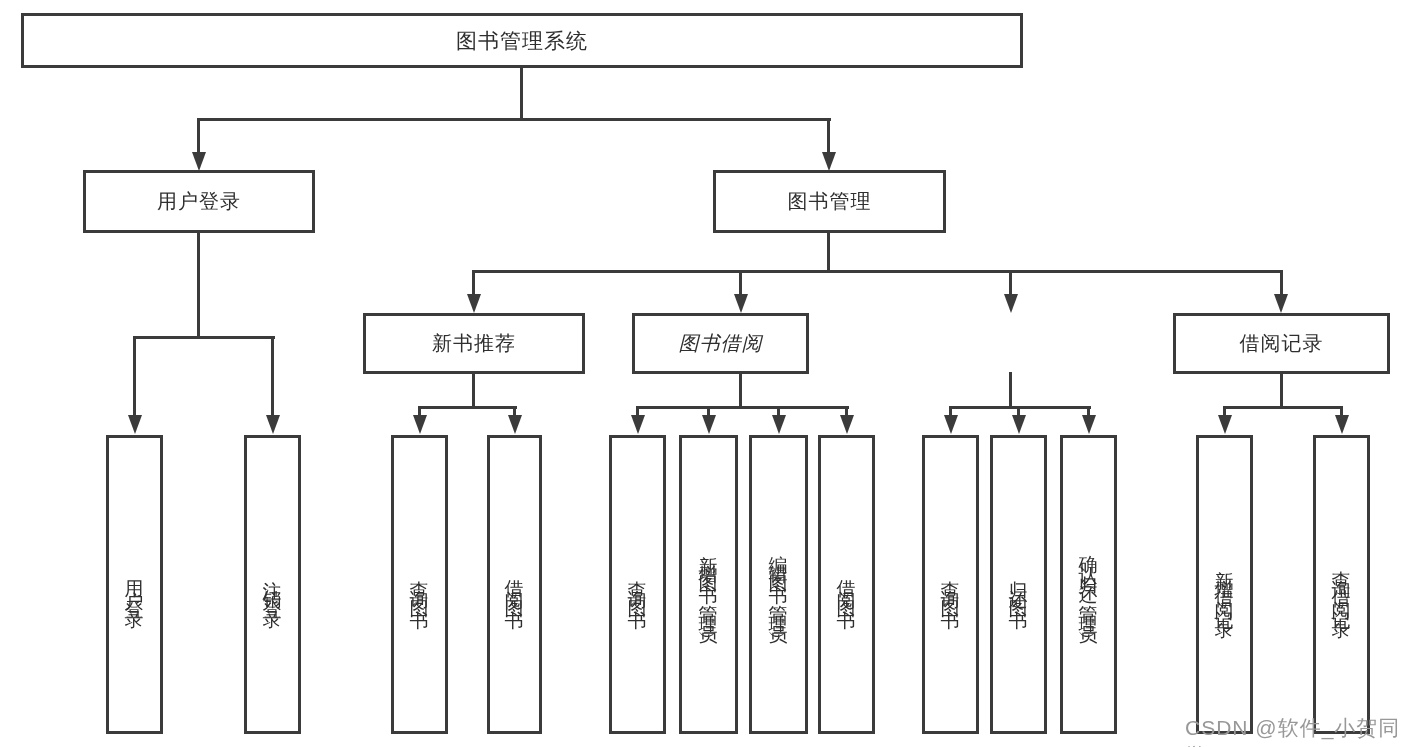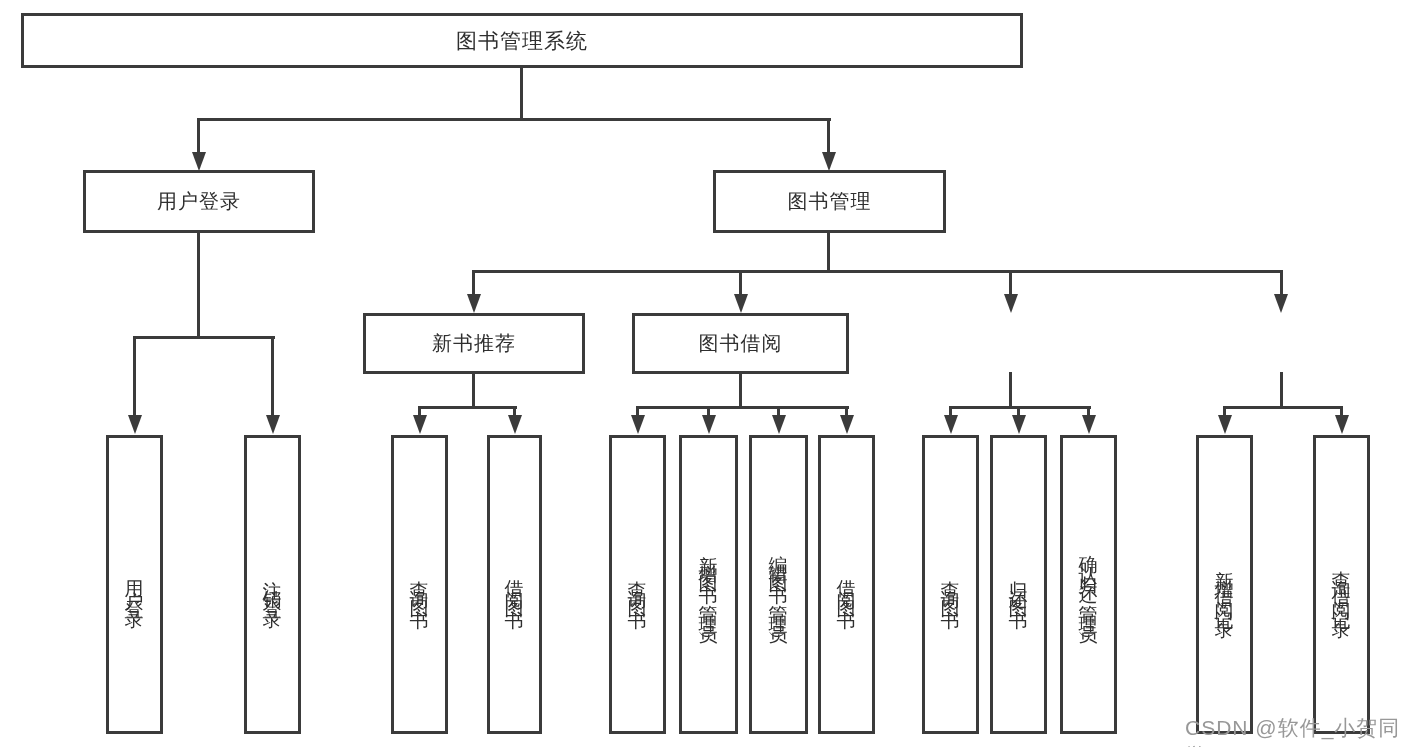--- a/index.html
+++ b/index.html
@@ -102,22 +102,25 @@
   <div class="node h-node" style="left:83px;top:170px;width:232px;height:63px;">
     <span>用户登录</span>
   </div>
   <div class="node h-node" style="left:713px;top:170px;width:233px;height:63px;">
     <span>图书管理</span>
   </div>
 
   <div class="node h-node" style="left:363px;top:313px;width:222px;height:61px;">
     <span>新书推荐</span>
   </div>
-  <div class="node h-node" style="left:632px;top:313px;width:217px;height:61px;">
+  <div class="node h-node" style="left:632px;top:313px;width:177px;height:61px;font-style:italic;">
     <span>图书借阅</span>
+  </div>
+  <div class="node h-node" style="left:1173px;top:313px;width:217px;height:61px;">
+    <span>借阅记录</span>
   </div>
 
   <div class="node leaf" style="left:106px;top:435px;width:57px;height:299px;">
     <span class="vtext">用户登录</span>
   </div>
   <div class="node leaf" style="left:244px;top:435px;width:57px;height:299px;">
     <span class="vtext">注销登录</span>
   </div>
 
   <div class="node leaf" style="left:391px;top:435px;width:57px;height:299px;">

